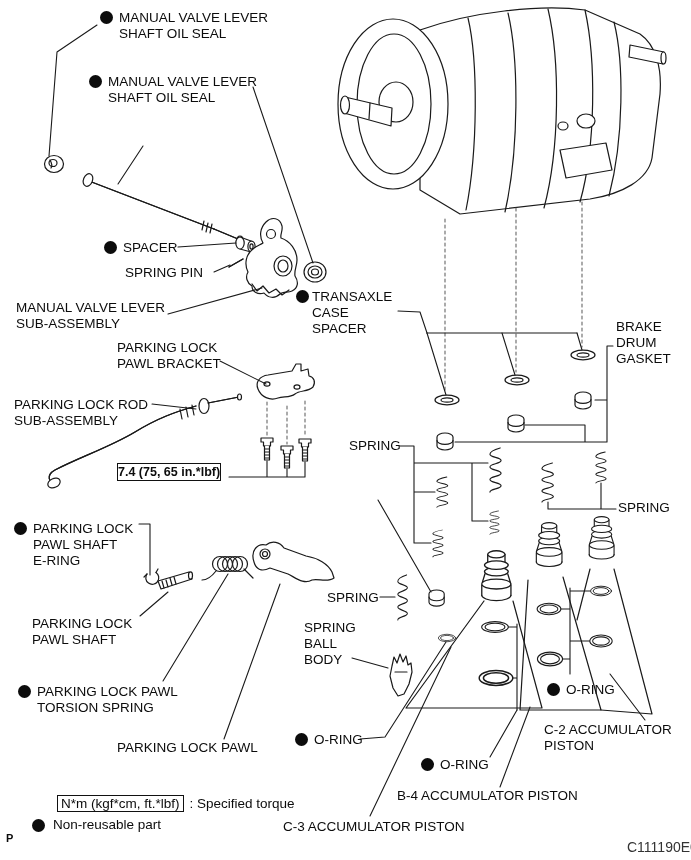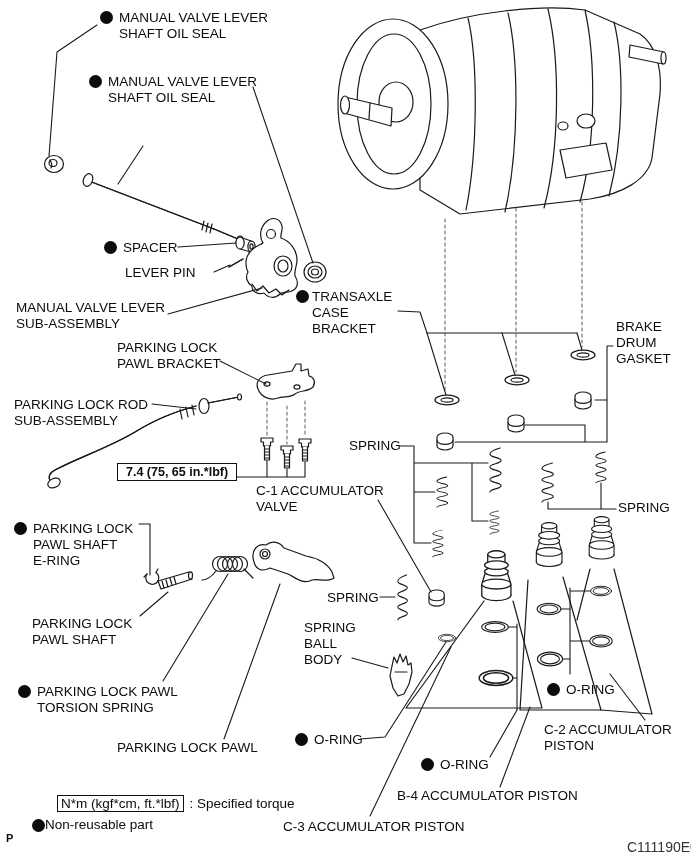--- a/index.html
+++ b/index.html
@@ -8,24 +8,24 @@
   .art{position:absolute;left:0;top:0;}
   .art *{fill:none;stroke:#1a1a1a;stroke-width:1.2;stroke-linecap:round;stroke-linejoin:round;}
   .art .wf{fill:#fff;}
   .art .dash{stroke-dasharray:3,3;stroke:#666;stroke-width:1.1;}
   .art .ldr{stroke-width:1.1;}
   .lbl{position:absolute;display:flex;gap:6px;font-size:13.5px;line-height:16px;}
   .lbl .txt{white-space:pre-line;}
   .lbl.tight{gap:3px;}
   .dot{width:13px;height:13px;border-radius:50%;background:#0c0c0c;flex:none;margin-top:1px;}
   .torque-box{position:absolute;left:117px;top:463px;border:1.5px solid #111;
-              padding:1px 8px;font-size:12.5px;font-weight:bold;background:#fff;}
+              padding:1px 0;font-size:12.5px;font-weight:bold;background:#fff;}
   .legend-wrap{position:absolute;left:28px;top:795px;display:flex;gap:6px;align-items:center;font-size:13.5px;}
   .legend-box{border:1.2px solid #111;padding:0 3px;margin-left:29px;}
-  .nonreuse{position:absolute;left:32px;top:817px;display:flex;align-items:center;font-size:13.5px;text-align:center;}
+  .nonreuse{position:absolute;left:32px;top:817px;display:flex;gap:8px;align-items:center;font-size:13.5px;text-align:center;}
   .page-p{position:absolute;left:6px;top:832px;font-weight:bold;font-size:11px;}
   .fig-code{position:absolute;left:627px;top:839px;font-size:14px;color:#333;}
 </style>
 </head>
 <body>
 
 <div class="stage">
 
 <svg class="art" width="691" height="860" viewBox="0 0 691 860">
 <defs>
@@ -264,54 +264,50 @@
 <div class="lbl" style="left:89px;top:74px">
       <span class="dot"></span>
       <span class="txt">MANUAL VALVE LEVER
 SHAFT OIL SEAL</span>
     </div>
 <div class="lbl" style="left:104px;top:240px">
       <span class="dot"></span>
       <span class="txt">SPACER</span>
     </div>
 <div class="lbl" style="left:125px;top:265px">
-      <span class="txt">LEVER PIN</span>
+      <span class="txt">SPRING PIN</span>
     </div>
 <div class="lbl" style="left:16px;top:300px">
       <span class="txt">MANUAL VALVE LEVER
 SUB-ASSEMBLY</span>
     </div>
 <div class="lbl tight" style="left:296px;top:289px">
       <span class="dot"></span>
       <span class="txt">TRANSAXLE
 CASE
-BRACKET</span>
+SPACER</span>
     </div>
 <div class="lbl" style="left:117px;top:340px">
       <span class="txt">PARKING LOCK
 PAWL BRACKET</span>
     </div>
 <div class="lbl" style="left:14px;top:397px">
       <span class="txt">PARKING LOCK ROD
 SUB-ASSEMBLY</span>
     </div>
 <div class="lbl" style="left:616px;top:319px">
       <span class="txt">BRAKE
 DRUM
 GASKET</span>
     </div>
 <div class="lbl" style="left:349px;top:438px">
       <span class="txt">SPRING</span>
     </div>
 <div class="lbl" style="left:618px;top:500px">
       <span class="txt">SPRING</span>
-    </div>
-<div class="lbl" style="left:256px;top:483px">
-      <span class="txt">C-1 ACCUMULATOR
-VALVE</span>
     </div>
 <div class="lbl" style="left:14px;top:521px">
       <span class="dot"></span>
       <span class="txt">PARKING LOCK
 PAWL SHAFT
 E-RING</span>
     </div>
 <div class="lbl" style="left:32px;top:616px">
       <span class="txt">PARKING LOCK
 PAWL SHAFT</span>

